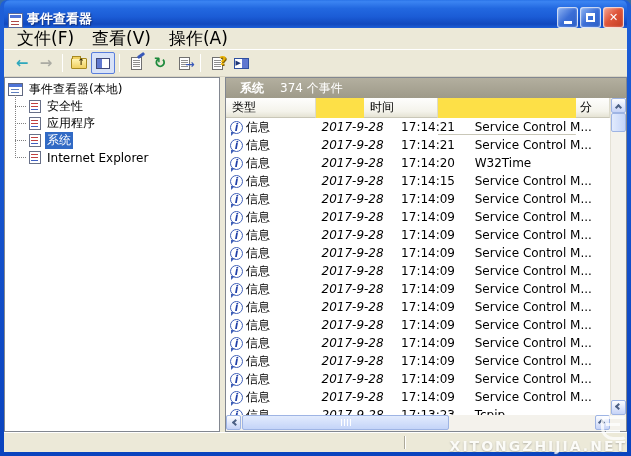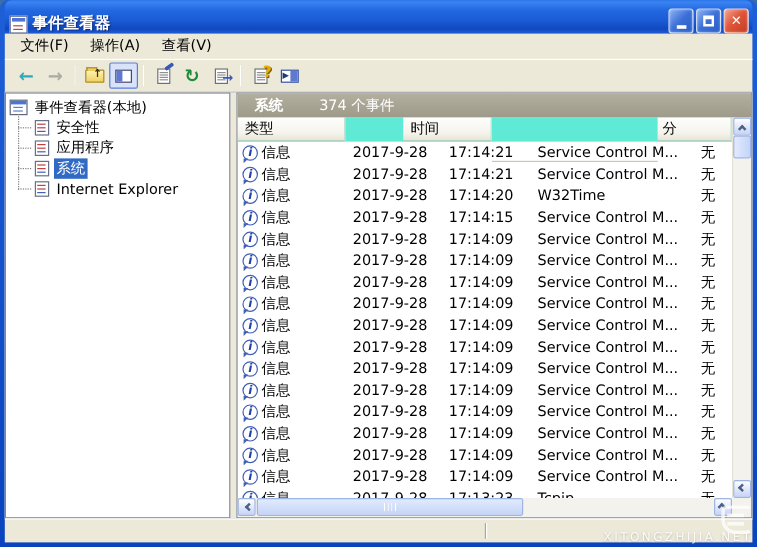--- a/index.html
+++ b/index.html
@@ -28,21 +28,21 @@
   .wbtn { width:21px; height:21px; border-radius:3px; border:1px solid rgba(255,255,255,.75);
     display:flex; align-items:center; justify-content:center; color:#fff; font-size:11px; font-weight:bold;
     background: linear-gradient(135deg,#8DB2F2 0%, #3B6ED6 50%, #2B5EC6 100%);
     box-shadow: inset 0 0 2px rgba(255,255,255,.5); cursor: default; }
   .wbtn.close { background: linear-gradient(135deg,#F2A492 0%, #E0563A 45%, #C23C22 100%); }
   .min-glyph { width:8px; height:3px; background:#fff; margin-top:9px; }
   .max-glyph { width:9px; height:9px; border:2px solid #fff; border-top-width:3px; }
 
   
   .menubar { height: 22px; background:#ECE9D8; display:flex; align-items:center; padding-left:4px;
-    font-size:12px; border-bottom:1px solid #FFFFFF; }
+    font-size:17px; border-bottom:1px solid #FFFFFF; }
   .menu-item { padding: 2px 9px; color:#000; }
 
   
   .toolbar { height: 27px; background:#ECE9D8; display:flex; align-items:center; padding-left:6px;
     border-bottom:1px solid #D8D4C4; }
   .tb { width:24px; height:22px; display:flex; align-items:center; justify-content:center; position:relative; }
   .tb-sep { width:1px; height:18px; background:#C9C5B2; border-right:1px solid #fff; margin:0 4px; }
   .arrow-glyph { font-size:15px; font-weight:bold; line-height:1; }
   .back-c { color:#2FA8BC; } .fwd-c { color:#ABABA3; }
   .mini-folder { width:16px; height:11px; background:linear-gradient(#FFF3B0,#F0D060); border:1px solid #A88A20;
@@ -61,21 +61,21 @@
   .refresh-glyph { color:#1E8A3C; font-size:15px; font-weight:bold; line-height:1; }
   .doc .exp-arrow { position:absolute; right:-6px; bottom:-2px; color:#3858B8; font-size:11px; font-weight:bold; }
   .doc .q { position:absolute; right:-5px; top:-5px; color:#E8B000; font-size:13px; font-weight:bold;
     text-shadow:1px 1px 0 #806000; }
   .panes2 { width:15px; height:11px; background:#fff; border:1px solid #3050A0; position:relative; }
   .panes2::before { content:''; position:absolute; right:0; top:0; bottom:0; width:6px; background:#6078D0; }
   .panes2::after { content:'▶'; position:absolute; left:1px; top:0px; font-size:7px; color:#203878; }
 
   
   .main { height: 355px; display:flex; background:#ECE9D8; }
-  .tree-panel { width:188px; background:#fff; border:1px solid #828790; overflow:hidden;
+  .tree-panel { width:216px; background:#fff; border:1px solid #828790; overflow:hidden;
     font-size:12px; padding:3px 0 0 3px; }
   .splitter { width:5px; }
   .tree-row { display:flex; align-items:center; height:17px; gap:4px; white-space:nowrap; }
   .root-icon { width:15px; height:13px; background:#fff; border:1px solid #606880; position:relative; flex:none; }
   .root-icon::before { content:''; position:absolute; left:0; top:0; right:0; height:3px; background:#4E74D8; }
   .root-icon::after { content:''; position:absolute; left:2px; top:5px; width:8px; height:1px; background:#6080C0;
     box-shadow:0 3px 0 #6080C0; }
   .tree-children { margin-left:21px; position:relative; }
   .tree-children::before { content:''; position:absolute; left:-14px; top:-3px; bottom:8px;
     border-left:1px dotted #808080; }
@@ -86,32 +86,32 @@
   .log-icon::before { content:''; position:absolute; left:1px; top:2px; width:7px; height:1px; background:#C04040;
     box-shadow:0 3px 0 #C04040, 0 6px 0 #4060C0; }
   .tree-label { padding:0 2px; }
   .tree-label.selected { background:#316AC5; color:#fff; }
 
   .list-panel { flex:1; background:#fff; border:1px solid #828790; position:relative;
     display:flex; flex-direction:column; overflow:hidden; }
   .band { height:20px; flex:none; display:flex; align-items:center;
     background:linear-gradient(180deg,#B3AF9F,#9E9A89); color:#fff; font-size:12px; padding-left:14px; }
   .band-title { font-weight:bold; }
-  .band-count { margin-left:30px; }
-  .hdr-row { height:20px; flex:none; display:flex; padding-right:16px; background:#5eead4; }
+  .band-count { margin-left:16px; }
+  .hdr-row { height:20px; flex:none; display:flex; padding-right:16px; background:#fde047; }
   .hcell { background:linear-gradient(180deg,#FEFEFD,#F4F3EB 70%,#E5E3D4);
     border-right:1px solid #DDDBCC; border-bottom:1px solid #C9C7B8;
     font-size:12px; line-height:19px; padding-left:6px; overflow:hidden; white-space:nowrap; }
   .c-type { width:90px; } .c-date { width:80px; } .c-time { width:74px;margin-left:48px; } .c-src { width:138px;margin-top:36px; }
   .c-cat { flex:1; min-width:18px; padding-left:4px; }
   .rows { flex:1; overflow:hidden; margin-right:16px; }
   .erow { height:18px; display:flex; align-items:center; font-size:12px; }
   .cell { overflow:hidden; white-space:nowrap; }
   .t-cell { width:90px; display:flex; align-items:center; gap:3px; padding-left:4px; }
-  .d-cell { width:80px; padding-left:6px; }
+  .d-cell { width:80px; padding-left:6px;font-style:italic; }
   .tm-cell { width:74px; padding-left:6px; }
   .s-cell { width:138px; padding-left:6px; }
   .cat-cell { flex:1; padding-left:4px; }
   .info-icon { width:13px; height:13px; flex:none; background:#fff; border:1px solid #4060B8; border-radius:50%;
     color:#2040A8; font-size:10px; font-weight:bold; font-style:italic;
     display:flex; align-items:center; justify-content:center; position:relative; }
   .info-icon::after { content:''; position:absolute; left:0px; bottom:-3px; width:0; height:0;
     border-left:4px solid #4060B8; border-bottom:4px solid transparent; }
 
   
@@ -142,21 +142,21 @@
 
   
   .watermark { position:absolute; right:4px; bottom:2px; z-index:40; opacity:.82; pointer-events:none;
     color:#fff; text-shadow:0 1px 2px rgba(110,110,110,.55); text-align:right; }
   .wm-top { display:flex; align-items:center; justify-content:flex-end; gap:6px; }
   .wm-logo { width:26px; height:24px; border:3px solid rgba(255,255,255,.9); border-radius:5px 5px 5px 12px;
     border-right-color:transparent; position:relative; }
   .wm-logo::before { content:''; position:absolute; left:2px; top:4px; width:14px; height:3px;
     background:rgba(255,255,255,.9); box-shadow:0 7px 0 rgba(255,255,255,.9); }
   .wm-title { font-size:21px; font-weight:bold; letter-spacing:2px; }
-  .wm-sub { font-size:10px; letter-spacing:2px; margin-top:-2px; }
+  .wm-sub { font-size:14px; letter-spacing:2px; margin-top:-2px;font-weight:bold; }
 </style>
 </head>
 <body>
 
 <div class="window">
 
   <div class="titlebar">
     <span class="title-icon"></span>
     <span class="title-text">事件查看器</span>
     <span class="tb-btns">
@@ -165,22 +165,22 @@
         </span>
       <span class="wbtn">
           <span class="max-glyph"></span>
         </span>
       <span class="wbtn close">✕</span>
     </span>
   </div>
 
   <div class="menubar">
     <span class="menu-item">文件(F)</span>
+    <span class="menu-item">查看(V)</span>
     <span class="menu-item">操作(A)</span>
-    <span class="menu-item">查看(V)</span>
   </div>
 
   <div class="toolbar">
     <span class="tb">
         <span class="arrow-glyph back-c">←</span>
       </span>
     <span class="tb">
         <span class="arrow-glyph fwd-c">→</span>
       </span>
     <span class="tb-sep"></span>

